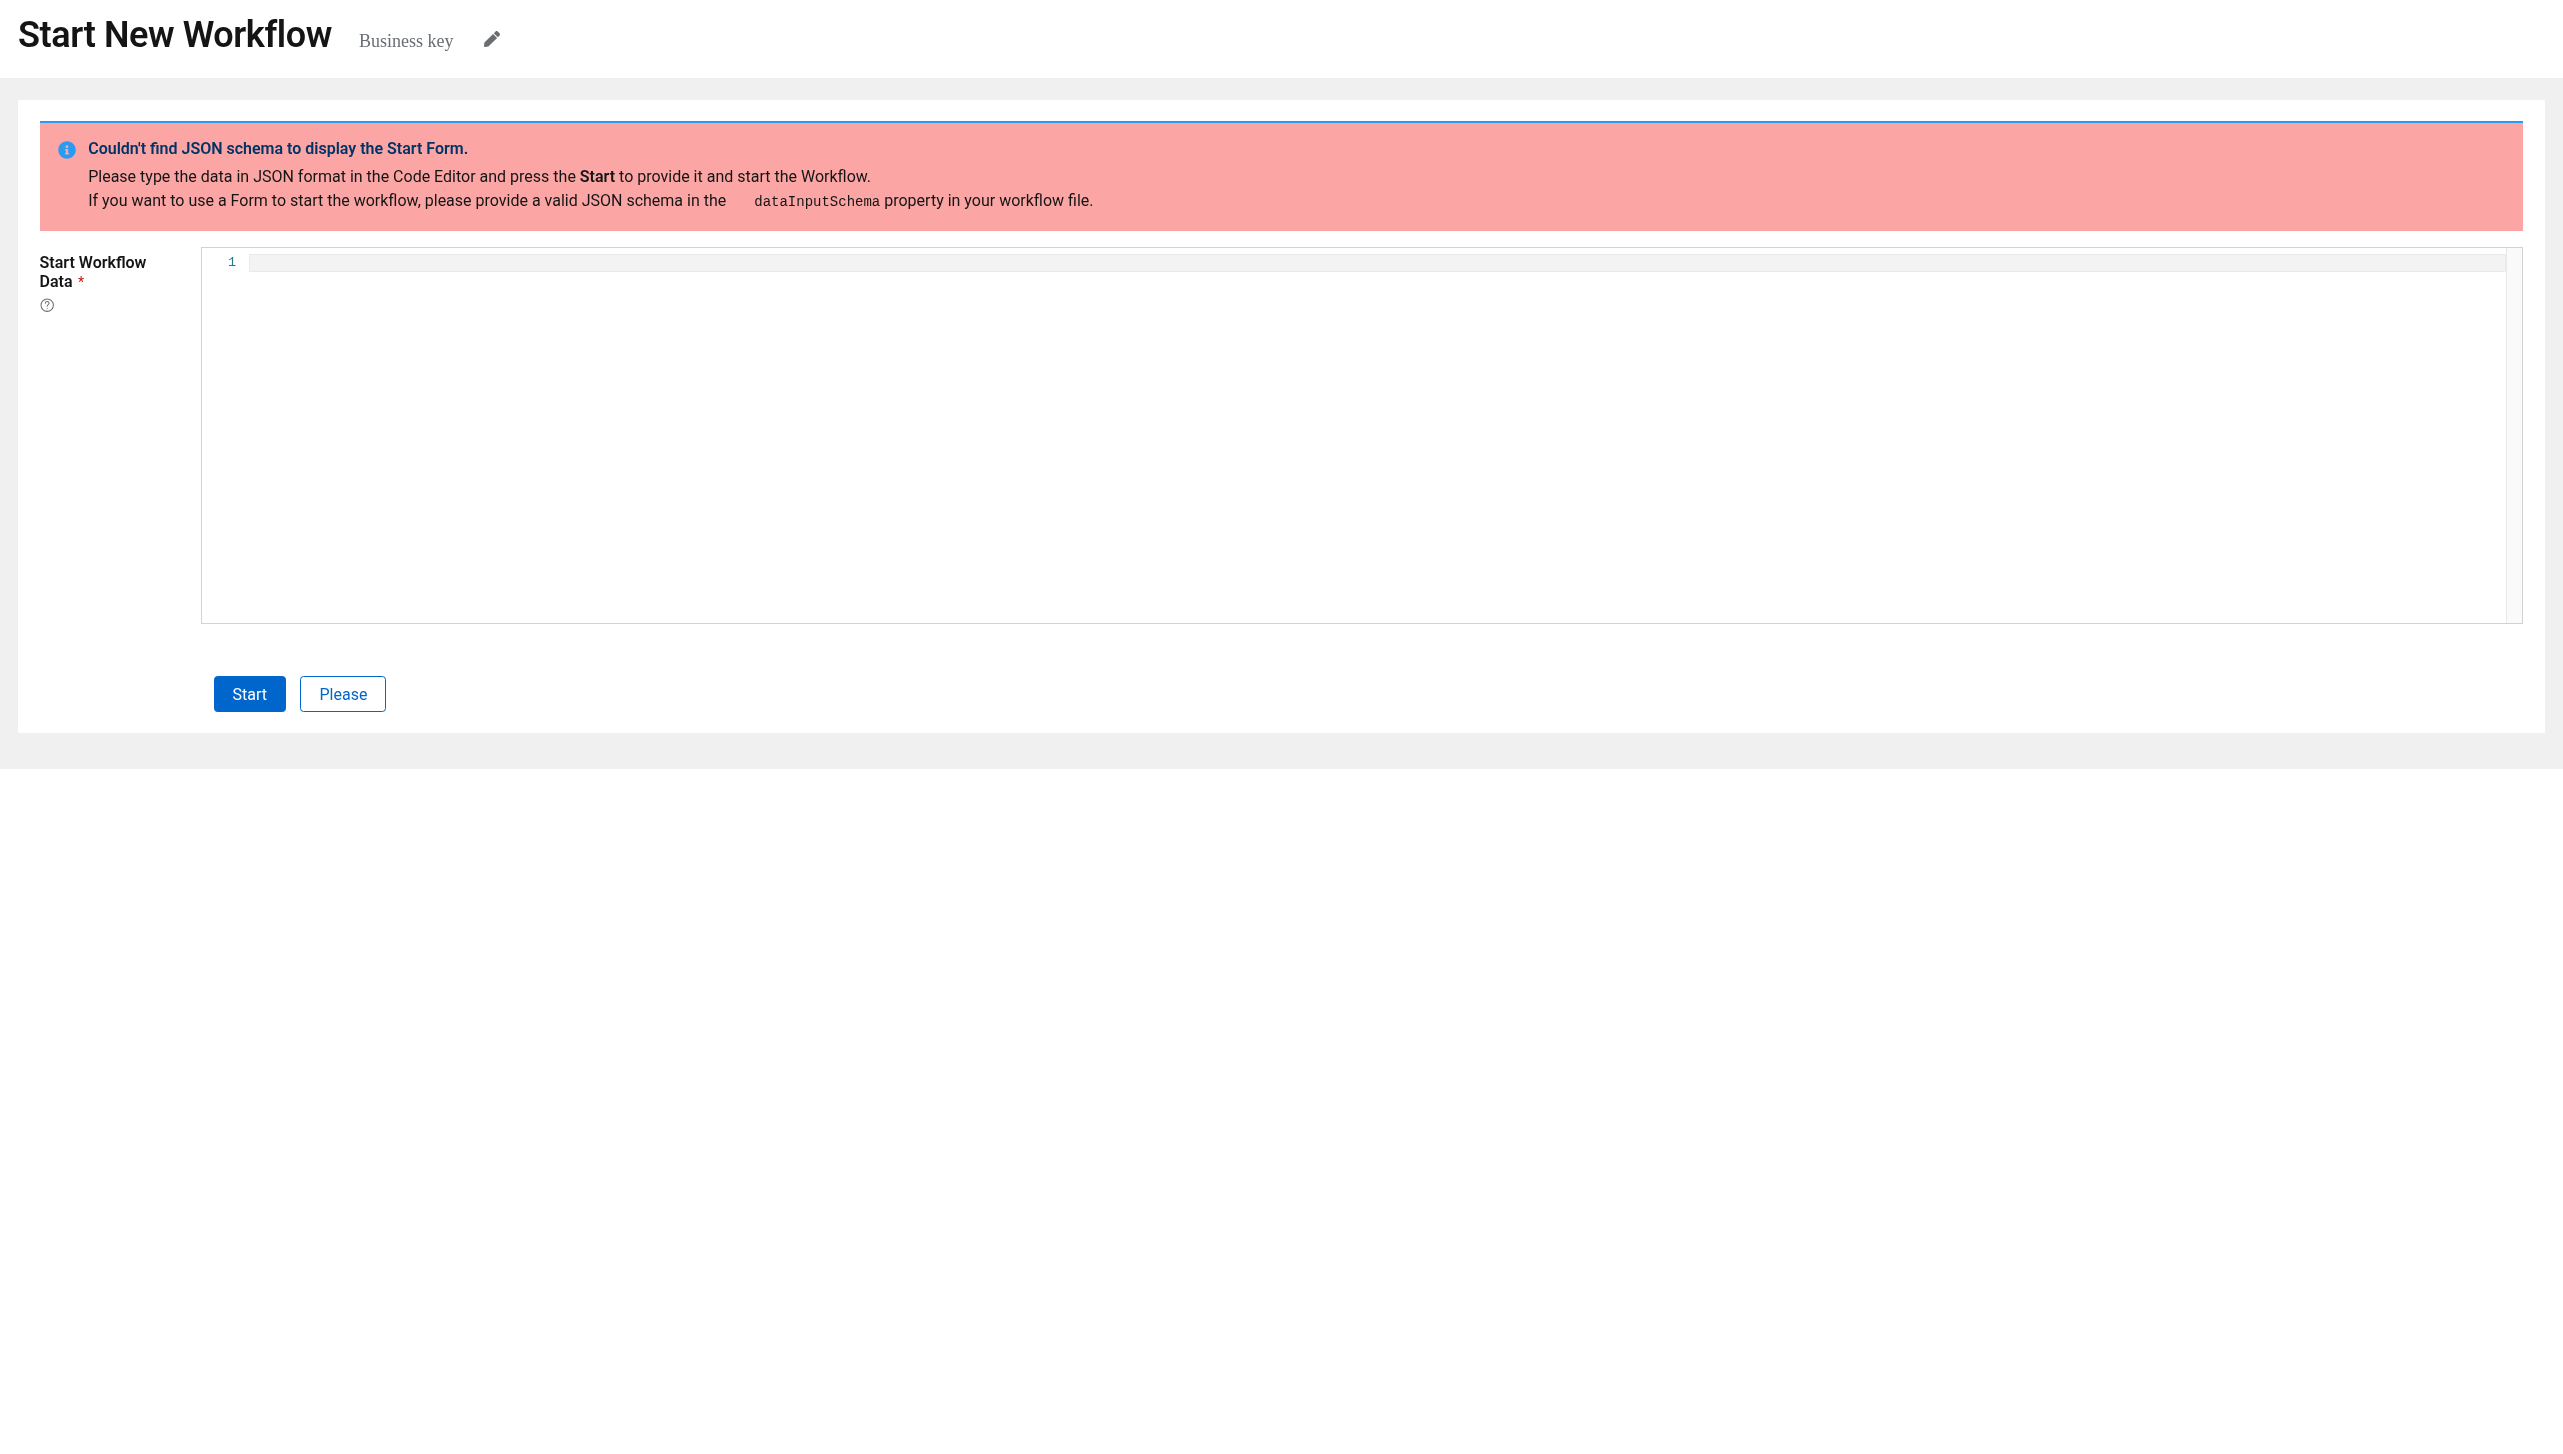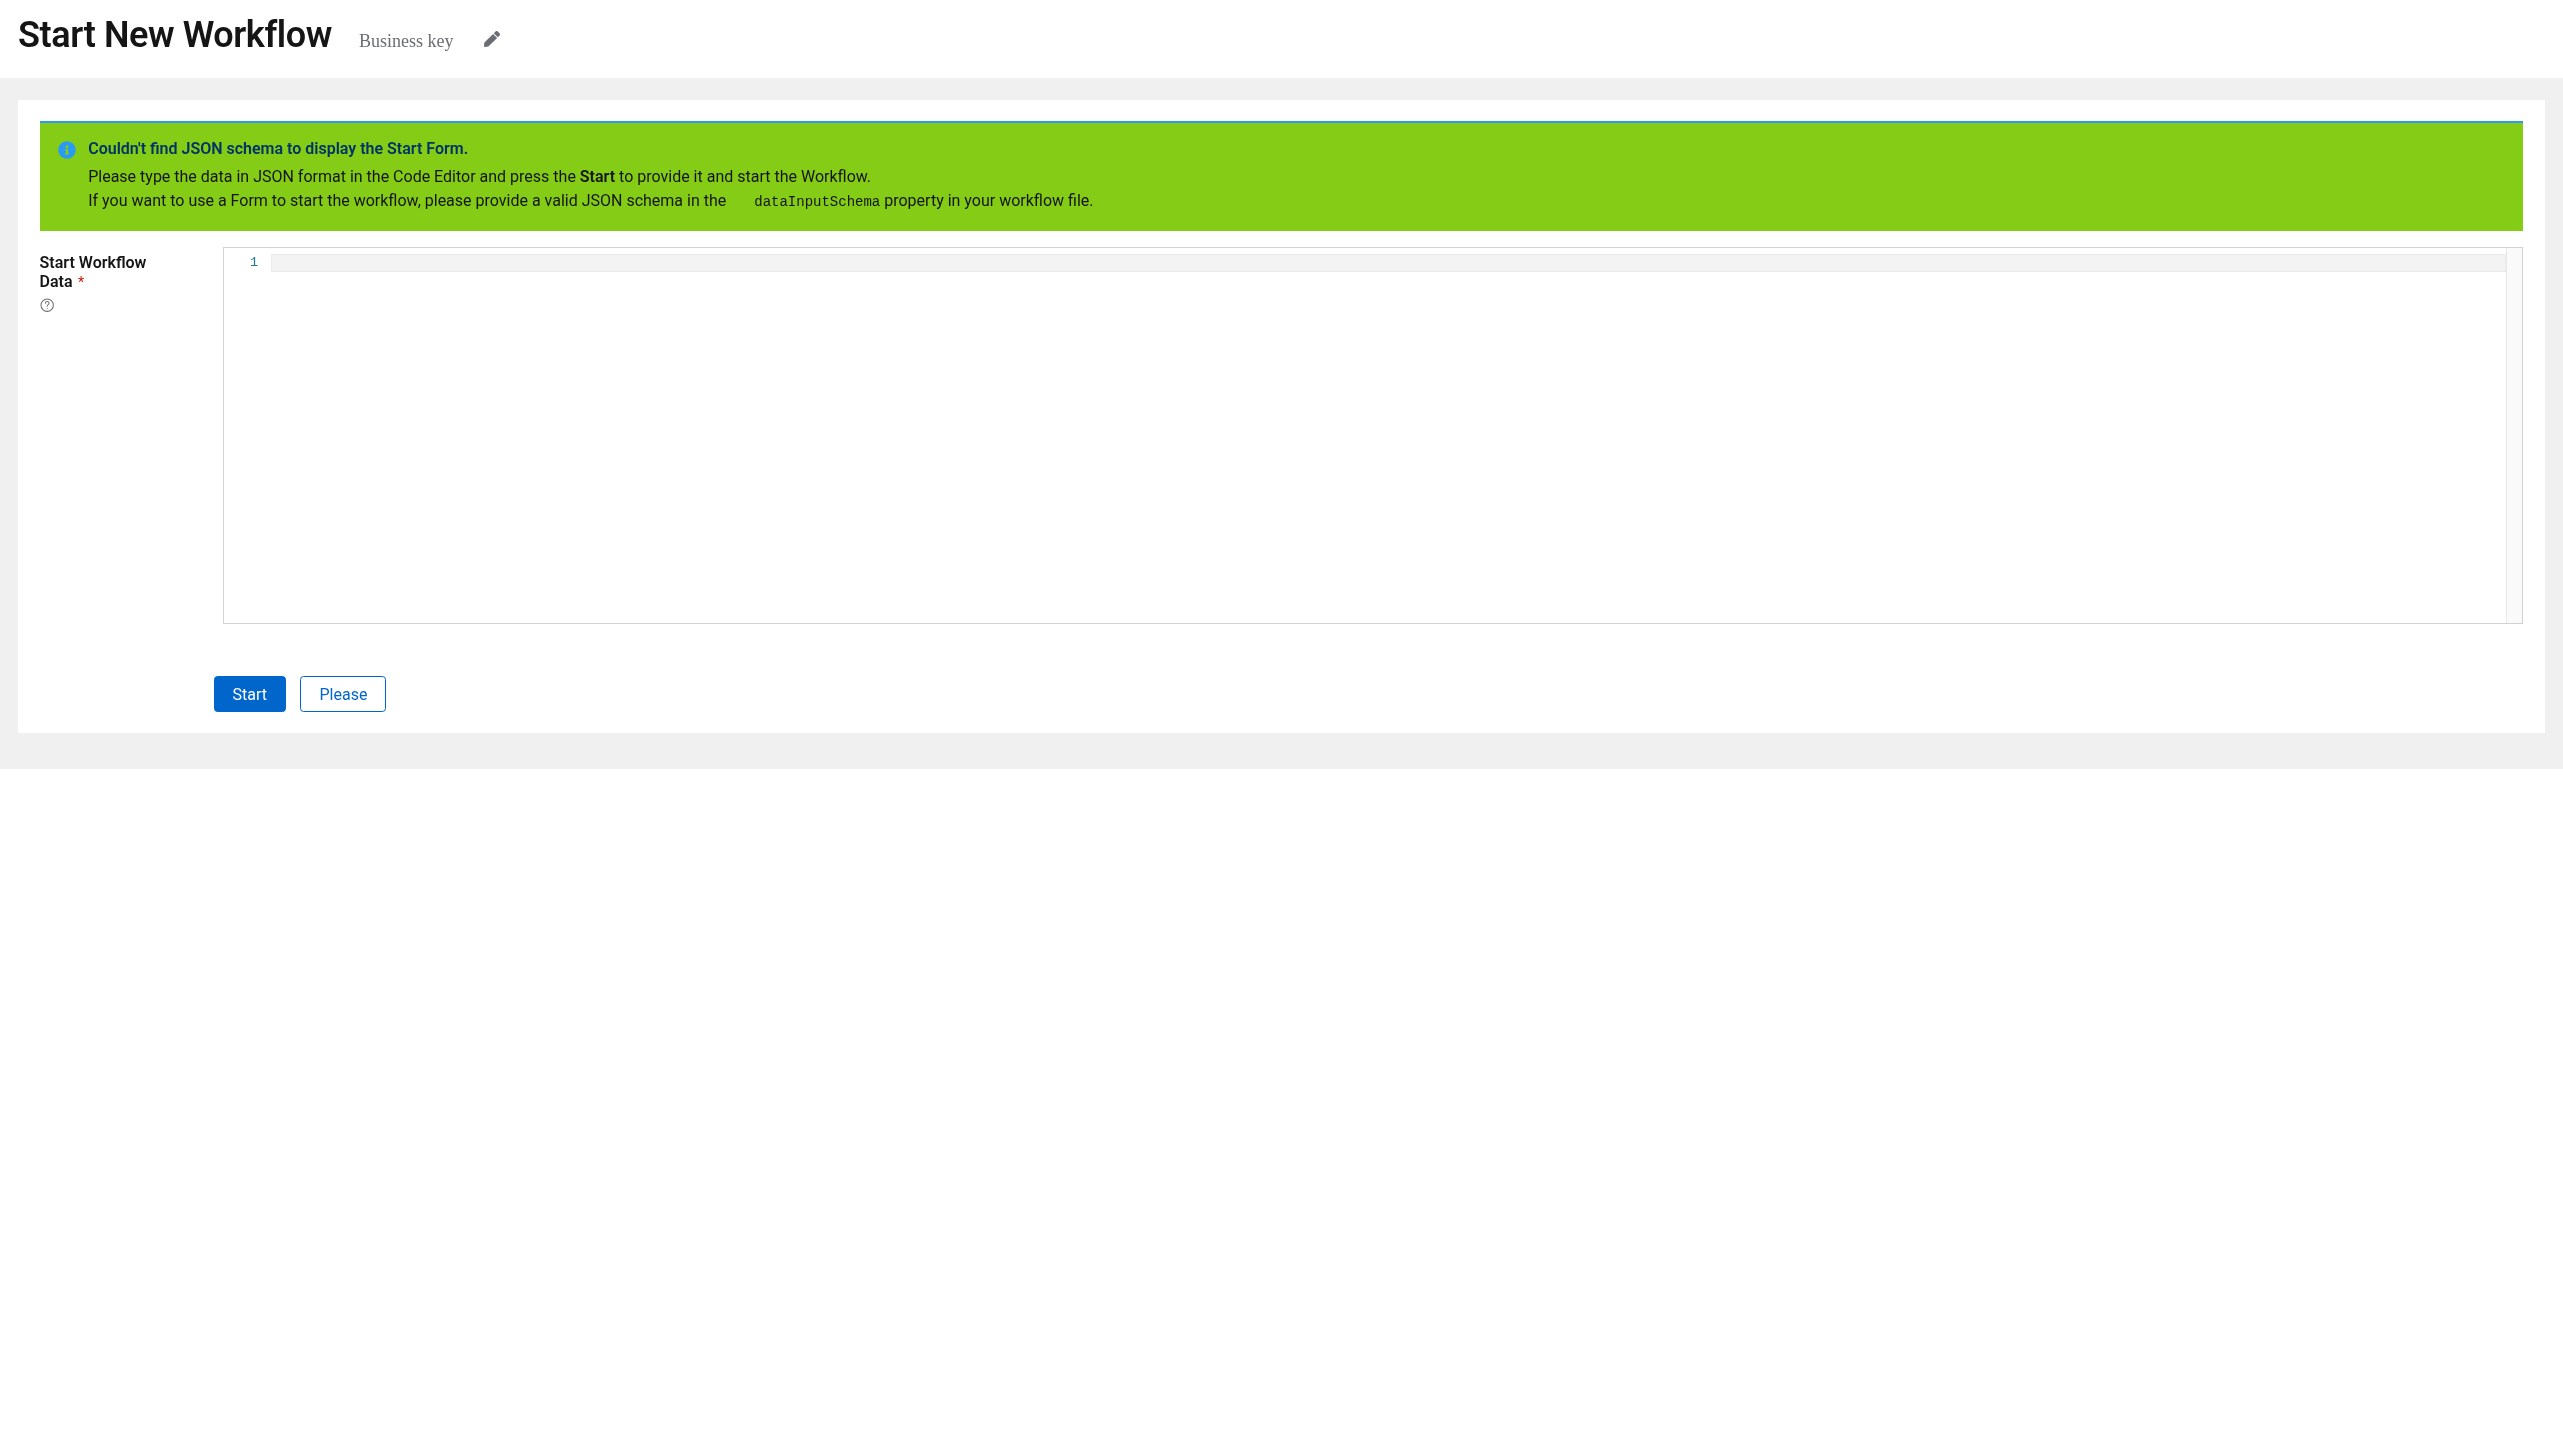--- a/index.html
+++ b/index.html
@@ -44,21 +44,21 @@
     }
     .content-bg {
       background: #f0f0f0;
       padding: 21.6px 18px 36px 18px;
     }
     .content-card {
       background: #ffffff;
       padding: 21.6px;
     }
     .alert-box {
-      background: #84cc16;
+      background: #fca5a5;
       border-top: 2.7px solid #2b9af3;
       padding: 16px 18px 18px 18px;
       margin-bottom: 16px;
       display: flex;
       gap: 12.6px;
     }
     .alert-icon {
       flex-shrink: 0;
       color: #2b9af3;
       width: 18px;
@@ -82,21 +82,21 @@
     .alert-body strong {
       font-weight: 600;
     }
     .alert-body code {
       font-family: Liberation Mono, monospace;
       font-size: 14px;
       margin-left: 24px;
     }
     .form-row {
       display: flex;
-      gap: 30px;
+      gap: 8px;
       margin-bottom: 16px;
     }
     .form-label-col {
       width: 153px;
       flex-shrink: 0;
       padding-top: 5.4px;
     }
     .form-label {
       font-size: 16px;
       font-weight: 600;

